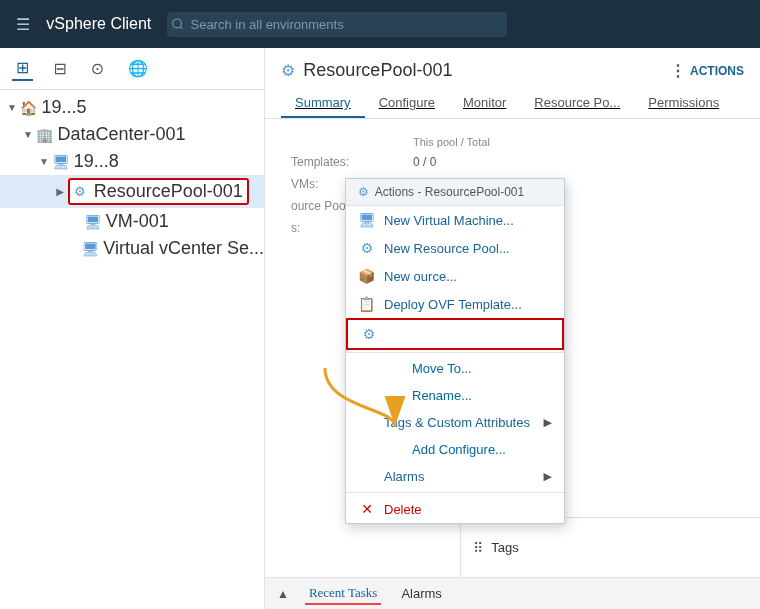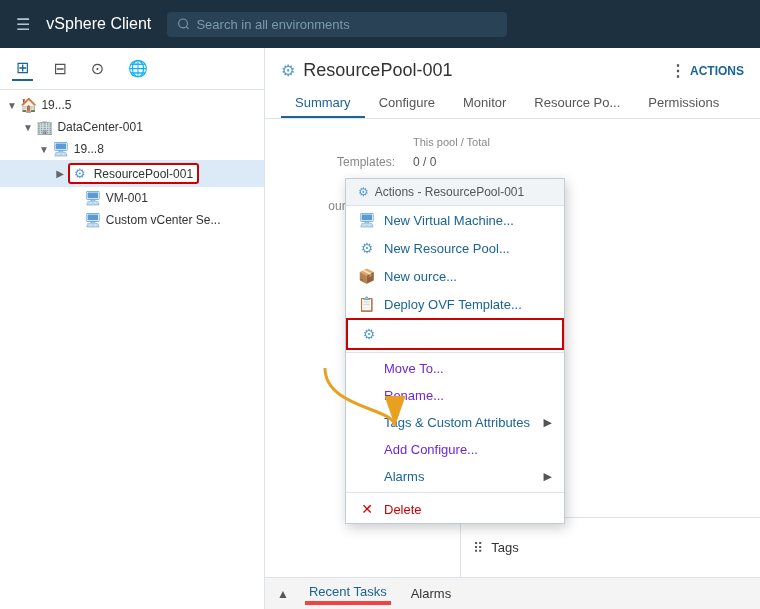--- a/index.html
+++ b/index.html
@@ -14,21 +14,21 @@
       padding: 0 16px;
       gap: 16px;
     }
     .hamburger-icon { color: #aec6d4; font-size: 16px; cursor: pointer; }
     .app-title { color: #ffffff; font-size: 16px; font-weight: 500; }
     .search-bar {
       display: flex;
       align-items: center;
       background: #2a4255;
       border-radius: 4px;
-      padding: 5px 10px;
+      padding: 5px 4px;
       gap: 6px;
       flex: 1;
       max-width: 340px;
     }
     .search-bar input {
       background: transparent;
       border: none;
       outline: none;
       color: #aec6d4;
       font-size: 13px;
@@ -73,21 +73,21 @@
       align-items: center;
       padding: 3px 0;
       cursor: pointer;
       white-space: nowrap;
       overflow: hidden;
     }
     .tree-item.selected { background: #dbeaf6; }
     .tree-indent { display: inline-block; }
     .tree-toggle { width: 16px; text-align: center; color: #666; font-size: 10px; }
     .tree-icon { margin-right: 4px; font-size: 14px; }
-    .tree-label { font-size: 12px; color: #333; }
+    .tree-label { font-size: 18px; color: #333; }
 
     .resource-pool-item {
       background: #fff;
       border: 2px solid #cc0000;
       border-radius: 3px;
       padding: 1px 4px;
     }
 
     
     .collapse-handle {
@@ -133,35 +133,36 @@
       font-size: 12px;
       font-weight: 600;
       cursor: pointer;
       display: flex;
       align-items: center;
       gap: 4px;
     }
     .tabs {
       display: flex;
       gap: 0;
+      text-decoration: underline;
     }
     .tab {
       padding: 6px 14px;
       font-size: 13px;
       color: #555;
       cursor: pointer;
       border-bottom: 2px solid transparent;
     }
     .tab.active { color: #1a6496; border-bottom: 2px solid #1a6496; }
 
     
     .summary-content { padding: 12px 16px; }
     .summary-table { width: 100%; }
     .summary-table td { padding: 3px 8px; font-size: 12px; color: #555; vertical-align: top; }
-    .summary-table .label-col { color: #888; text-align: right; width: 120px; }
+    .summary-table .label-col { color: #888; text-align: left; width: 120px; }
     .summary-table .header-row td { color: #888; font-size: 11px; padding-bottom: 2px; }
 
     
     .dropdown-overlay {
       position: absolute;
       top: 0; left: 0; right: 0; bottom: 0;
       z-index: 50;
       pointer-events: none;
     }
     .dropdown-menu {
@@ -188,21 +189,21 @@
     .dropdown-item {
       padding: 6px 12px;
       font-size: 13px;
       color: #1a6496;
       cursor: pointer;
       display: flex;
       align-items: center;
       gap: 8px;
       position: relative;
     }
-    .dropdown-item.normal { color: #6d28d9; }
+    .dropdown-item.normal { color: #0369a1; margin-left: 28px; }
     .dropdown-item.danger { color: #cc0000; }
     .dropdown-item.highlighted {
       border: 2px solid #cc0000;
       background: #fff;
     }
     .dropdown-item .arrow { margin-left: auto; color: #555; font-size: 11px; }
     .dropdown-divider { height: 1px; background: #dde3e8; margin: 2px 0; }
     .dropdown-item-icon { font-size: 14px; width: 18px; text-align: center; }
 
     
@@ -230,21 +231,21 @@
       padding: 0 12px;
       gap: 16px;
     }
     .bottom-bar-toggle { color: #555; font-size: 12px; cursor: pointer; }
     .bottom-tab {
       font-size: 13px;
       color: #333;
       cursor: pointer;
       padding: 2px 4px;
     }
-    .bottom-tab.active { color: #1a6496; font-weight: 500; border-bottom: 4px solid #ef4444; }
+    .bottom-tab.active { color: #1a6496; font-weight: 500; border-bottom: 2px solid #ef4444; font-family: Liberation Serif, serif; }
 
     
     .tags-panel {
       position: absolute;
       bottom: 32px;
       right: 0;
       width: 300px;
       height: 60px;
       background: #fff;
       border-top: 1px solid #dde3e8;
@@ -320,21 +321,21 @@
         <span class="tree-indent" style="width:68px"></span>
         <span class="tree-toggle"></span>
         <span class="tree-icon" style="color:#5b9bd5">🖥</span>
         <span class="tree-label">VM-001</span>
       </div>
 
       <div class="tree-item">
         <span class="tree-indent" style="width:68px"></span>
         <span class="tree-toggle"></span>
         <span class="tree-icon" style="color:#5b9bd5">🖥</span>
-        <span class="tree-label">Custom vCenter Se...</span>
+        <span class="tree-label">Virtual vCenter Se...</span>
       </div>
     </div>
   </div>
 
   <div class="content-area">
 
     <div class="content-header">
       <div class="resource-title-row">
         <span class="resource-pool-icon">⚙</span>
         <span class="resource-title">ResourcePool-001</span>

